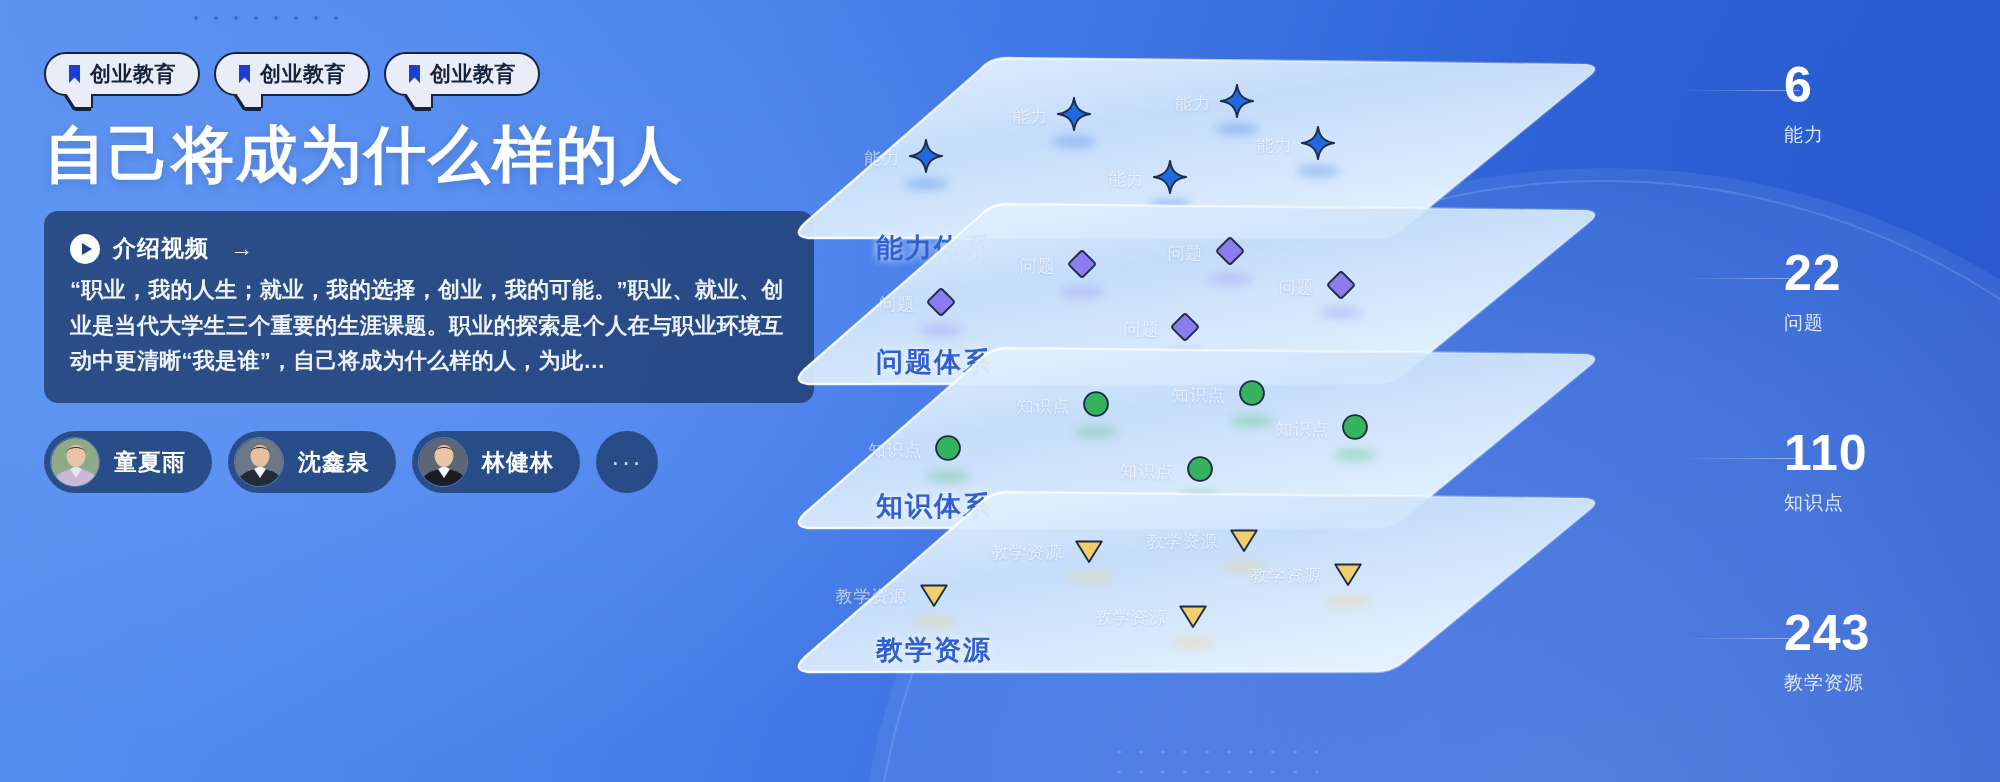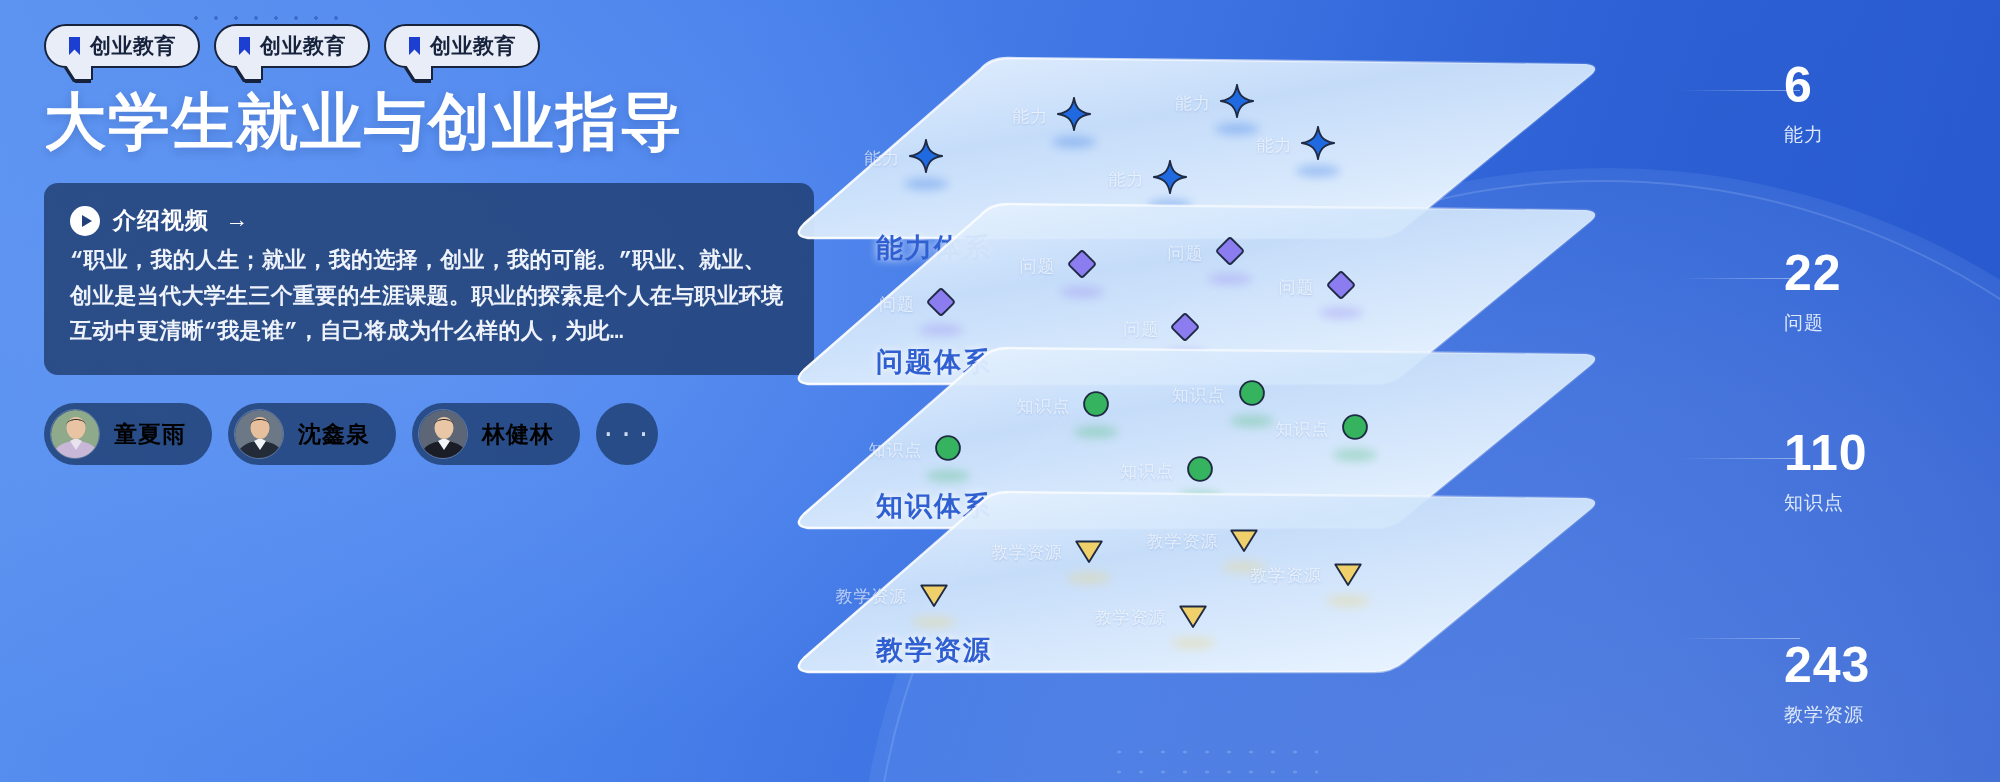--- a/index.html
+++ b/index.html
@@ -46,21 +46,21 @@
     background-size:20px 20px;
   }
   .dots-b {
     position:absolute; left:1108px; top:742px;
     width:210px; height:34px;
     background-image:radial-gradient(rgba(150,185,245,.40) 1.6px, transparent 1.8px);
     background-size:22px 20px;
   }
 
   
-  #left { position:absolute; left:0; top:0; width:900px; height:782px; padding:24px 0 0 44px;font-family:Liberation Mono, monospace; }
+  #left { position:absolute; left:0; top:0; width:900px; height:782px; padding:52px 0 0 44px; }
 
   .tag-row { display:flex; gap:14px; margin-bottom:22px; }
   .tag {
     position:relative;
     display:flex; align-items:center; gap:9px;
     height:44px; padding:0 22px;
     background:#e8edf7;
     border:2.5px solid #17233c;
     border-radius:24px;
     color:#17233c; font-size:21px; font-weight:700; letter-spacing:.5px;
@@ -124,21 +124,21 @@
     display:flex; align-items:center; gap:14px;
     height:62px; padding:0 26px 0 6px;
     background:rgba(30,62,112,.82);
     border-radius:32px;
   }
   .avatar {
     width:50px; height:50px; border-radius:50%; flex:none;
     overflow:hidden; position:relative;
     border:1px solid rgba(255,255,255,.25);
   }
-  .teacher-name { color:#000000; font-size:23px; font-weight:700; letter-spacing:1px; white-space:nowrap; }
+  .teacher-name { color:#ffffff; font-size:23px; font-weight:700; letter-spacing:1px; white-space:nowrap; }
   .more-pill {
     width:62px; height:62px; border-radius:50%;
     background:rgba(30,62,112,.82);
     display:flex; align-items:center; justify-content:center;
     color:#cfdcf2; font-size:26px; letter-spacing:2px; line-height:0.5;
   }
 
   
   #stack { position:absolute; left:0; top:0; width:2000px; height:782px; pointer-events:none; }
   .plate-wrap { position:absolute; }
@@ -205,21 +205,21 @@
       <div class="tag">
      <span>
           <svg class="bm-icon" viewBox="0 0 13 18" aria-hidden="true">
             <path d="M1 0 H12 V18 L6.5 12.6 L1 18 Z" fill="#1d3fd1"></path>
           </svg>
         </span>
      <span>创业教育</span>
    </div>
     </div>
 
-  <div class="course-title">大学生就业与创业指导</div>
+  <div class="course-title">自己将成为什么样的人</div>
 
 
   <div class="info-card">
     <div class="video-row">
       <span class="play-btn">
           <i></i>
         </span>
       <span class="video-label">介绍视频</span>
       <span class="video-arrow">→</span>
     </div>
@@ -510,17 +510,17 @@
    <div class="stat" style="top:248px;">
      <div class="stat-num">22</div>
      <div class="stat-lbl">问题</div>
    </div>
     <div class="stat-line" style="top:458px; right:200px; width:120px;"></div>
    <div class="stat" style="top:428px;">
      <div class="stat-num">110</div>
      <div class="stat-lbl">知识点</div>
    </div>
     <div class="stat-line" style="top:638px; right:200px; width:120px;"></div>
-   <div class="stat" style="top:608px;margin-top:32px;">
+   <div class="stat" style="top:608px;">
      <div class="stat-num">243</div>
      <div class="stat-lbl">教学资源</div>
    </div>
   </div>
 
 </body></html>

